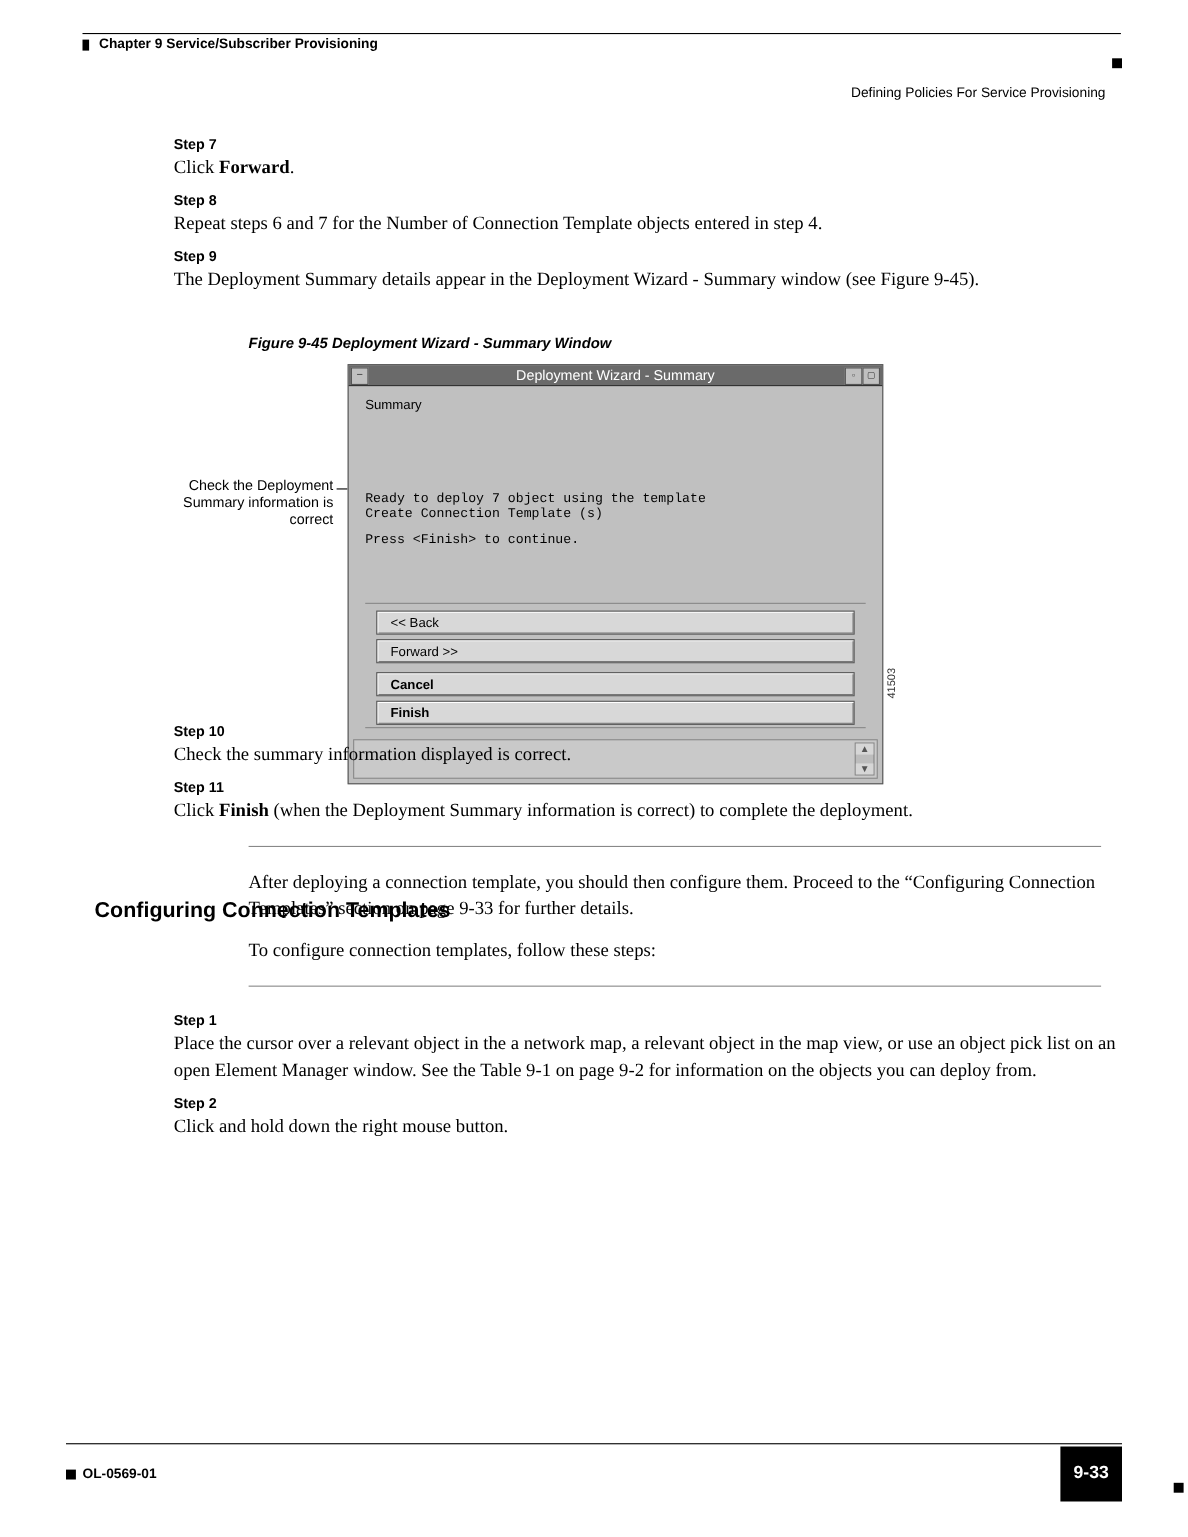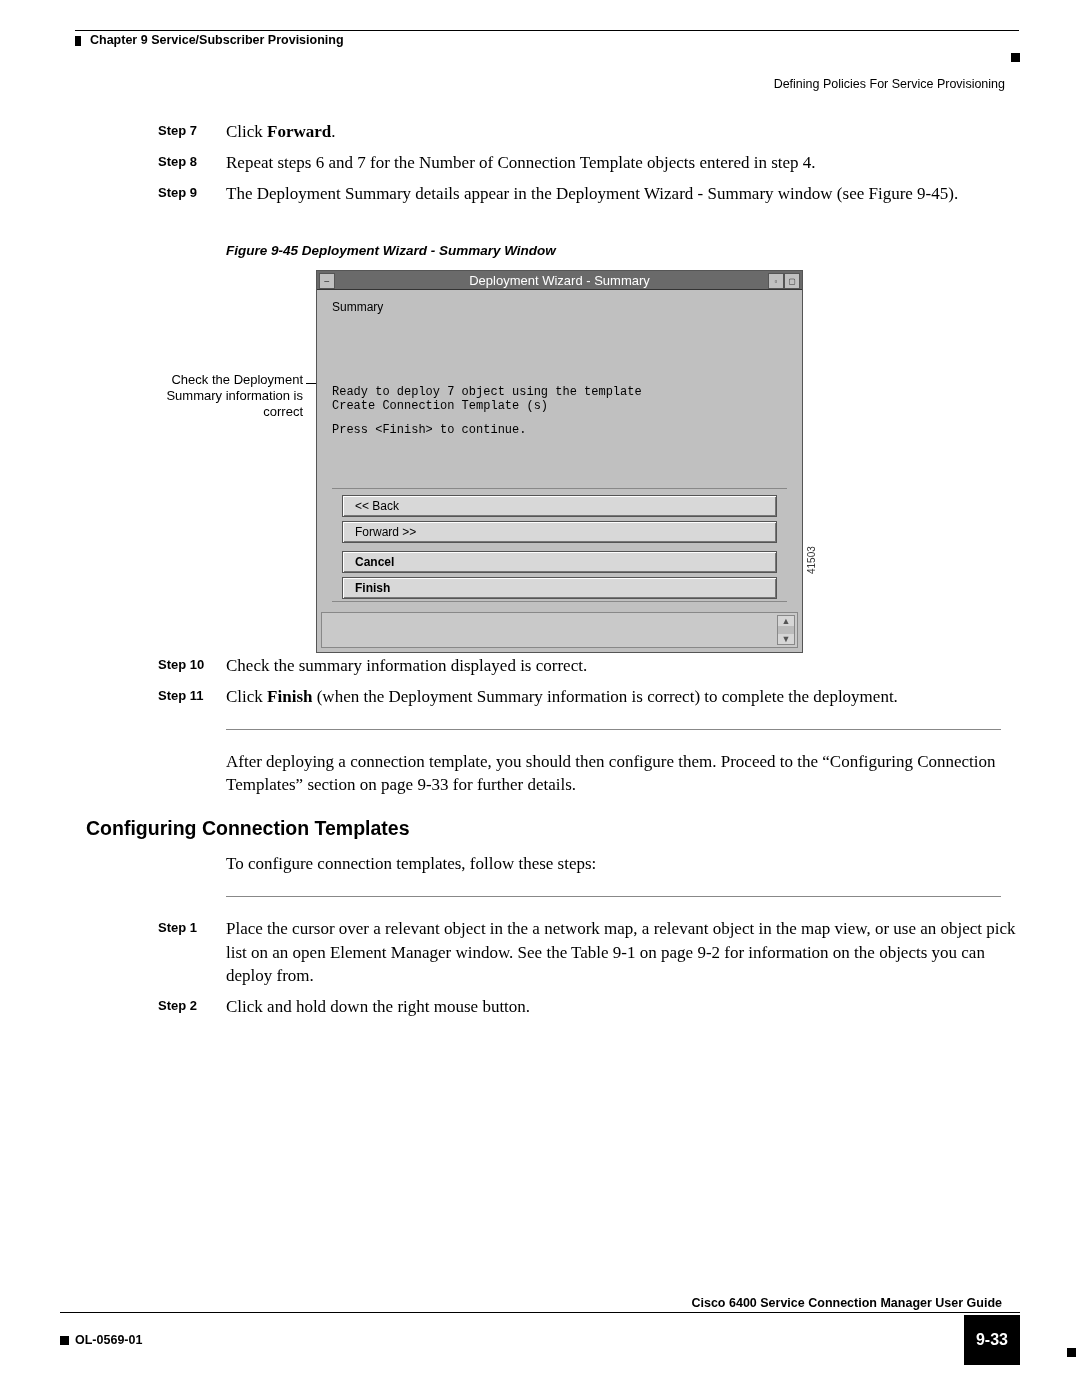--- a/index.html
+++ b/index.html
@@ -61,20 +61,21 @@
   .content {
     position: absolute;
     left: 158px;
     top: 120px;
     width: 860px;
   }
   .step-row {
     display: flex;
     margin-bottom: 7px;
     line-height: 1.4;
+    flex-direction: column;
   }
   .step-label {
     font-family: Arial, Helvetica, sans-serif;
     font-size: 13px;
     font-weight: bold;
     width: 68px;
     flex-shrink: 0;
     padding-top: 2px;
   }
   .step-text {
@@ -387,21 +388,20 @@
       <div class="step-text">Place the cursor over a relevant object in the a network map, a relevant object in the map view, or use an object pick list on an open Element Manager window. See the Table 9-1 on page 9-2 for information on the objects you can deploy from.</div>
     </div>
     <div class="step-row">
       <div class="step-label">Step 2</div>
       <div class="step-text">Click and hold down the right mouse button.</div>
     </div>
   </div>
 
   <div class="footer-sq-r"></div>
   <div class="footer">
-    <div class="footer-guide">Cisco 6400 Service Connection Manager User Guide</div>
     <div class="footer-line"></div>
     <div class="footer-row">
       <div class="footer-sq-l"></div>
       <div class="footer-ol">OL-0569-01</div>
       <div class="footer-pagenum-box">9-33</div>
     </div>
   </div>
 </div>
 
 </body></html>

